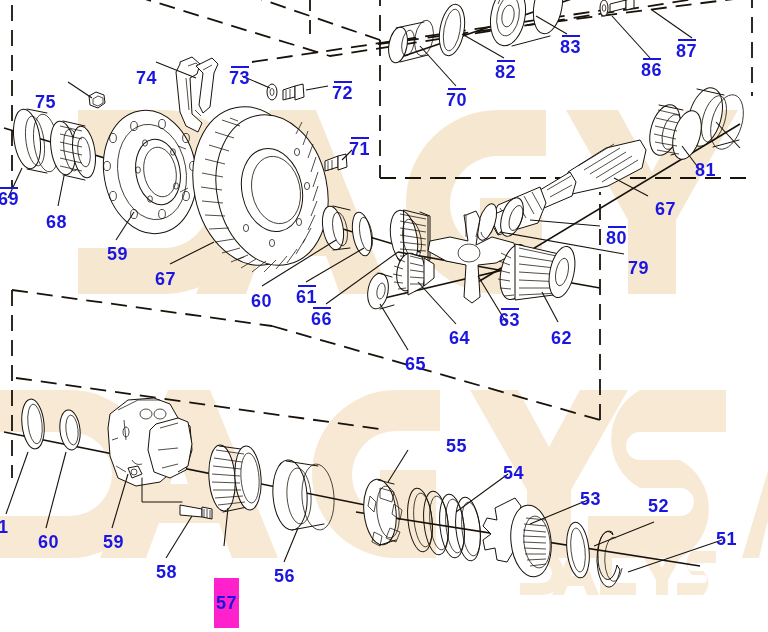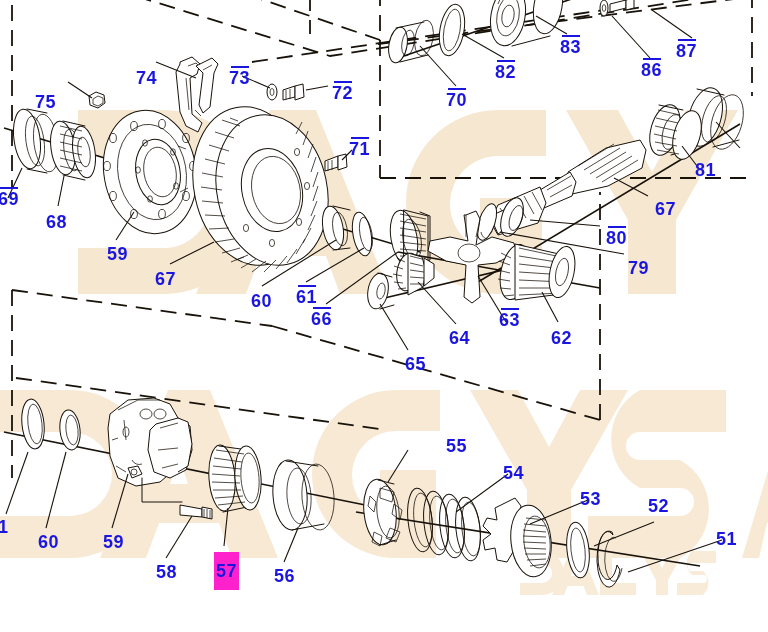--- a/index.html
+++ b/index.html
@@ -18,21 +18,22 @@
     color:#1a16e0;
     font-weight:700;
     font-size:18px;
     letter-spacing:.5px;
     line-height:1;
     white-space:nowrap;
     font-family:"Liberation Sans", sans-serif;
   }
   .callout.hl{
     background:#ff22cc;
-    padding:10px 2px;
+    padding:16px 2px;
+    margin-top:26px;
   }
   .ov{
     position:absolute;
     left:2px;top:-3px;
     height:2px;
     background:#1a16e0;
   }
 </style>
 </head>
 <body>

